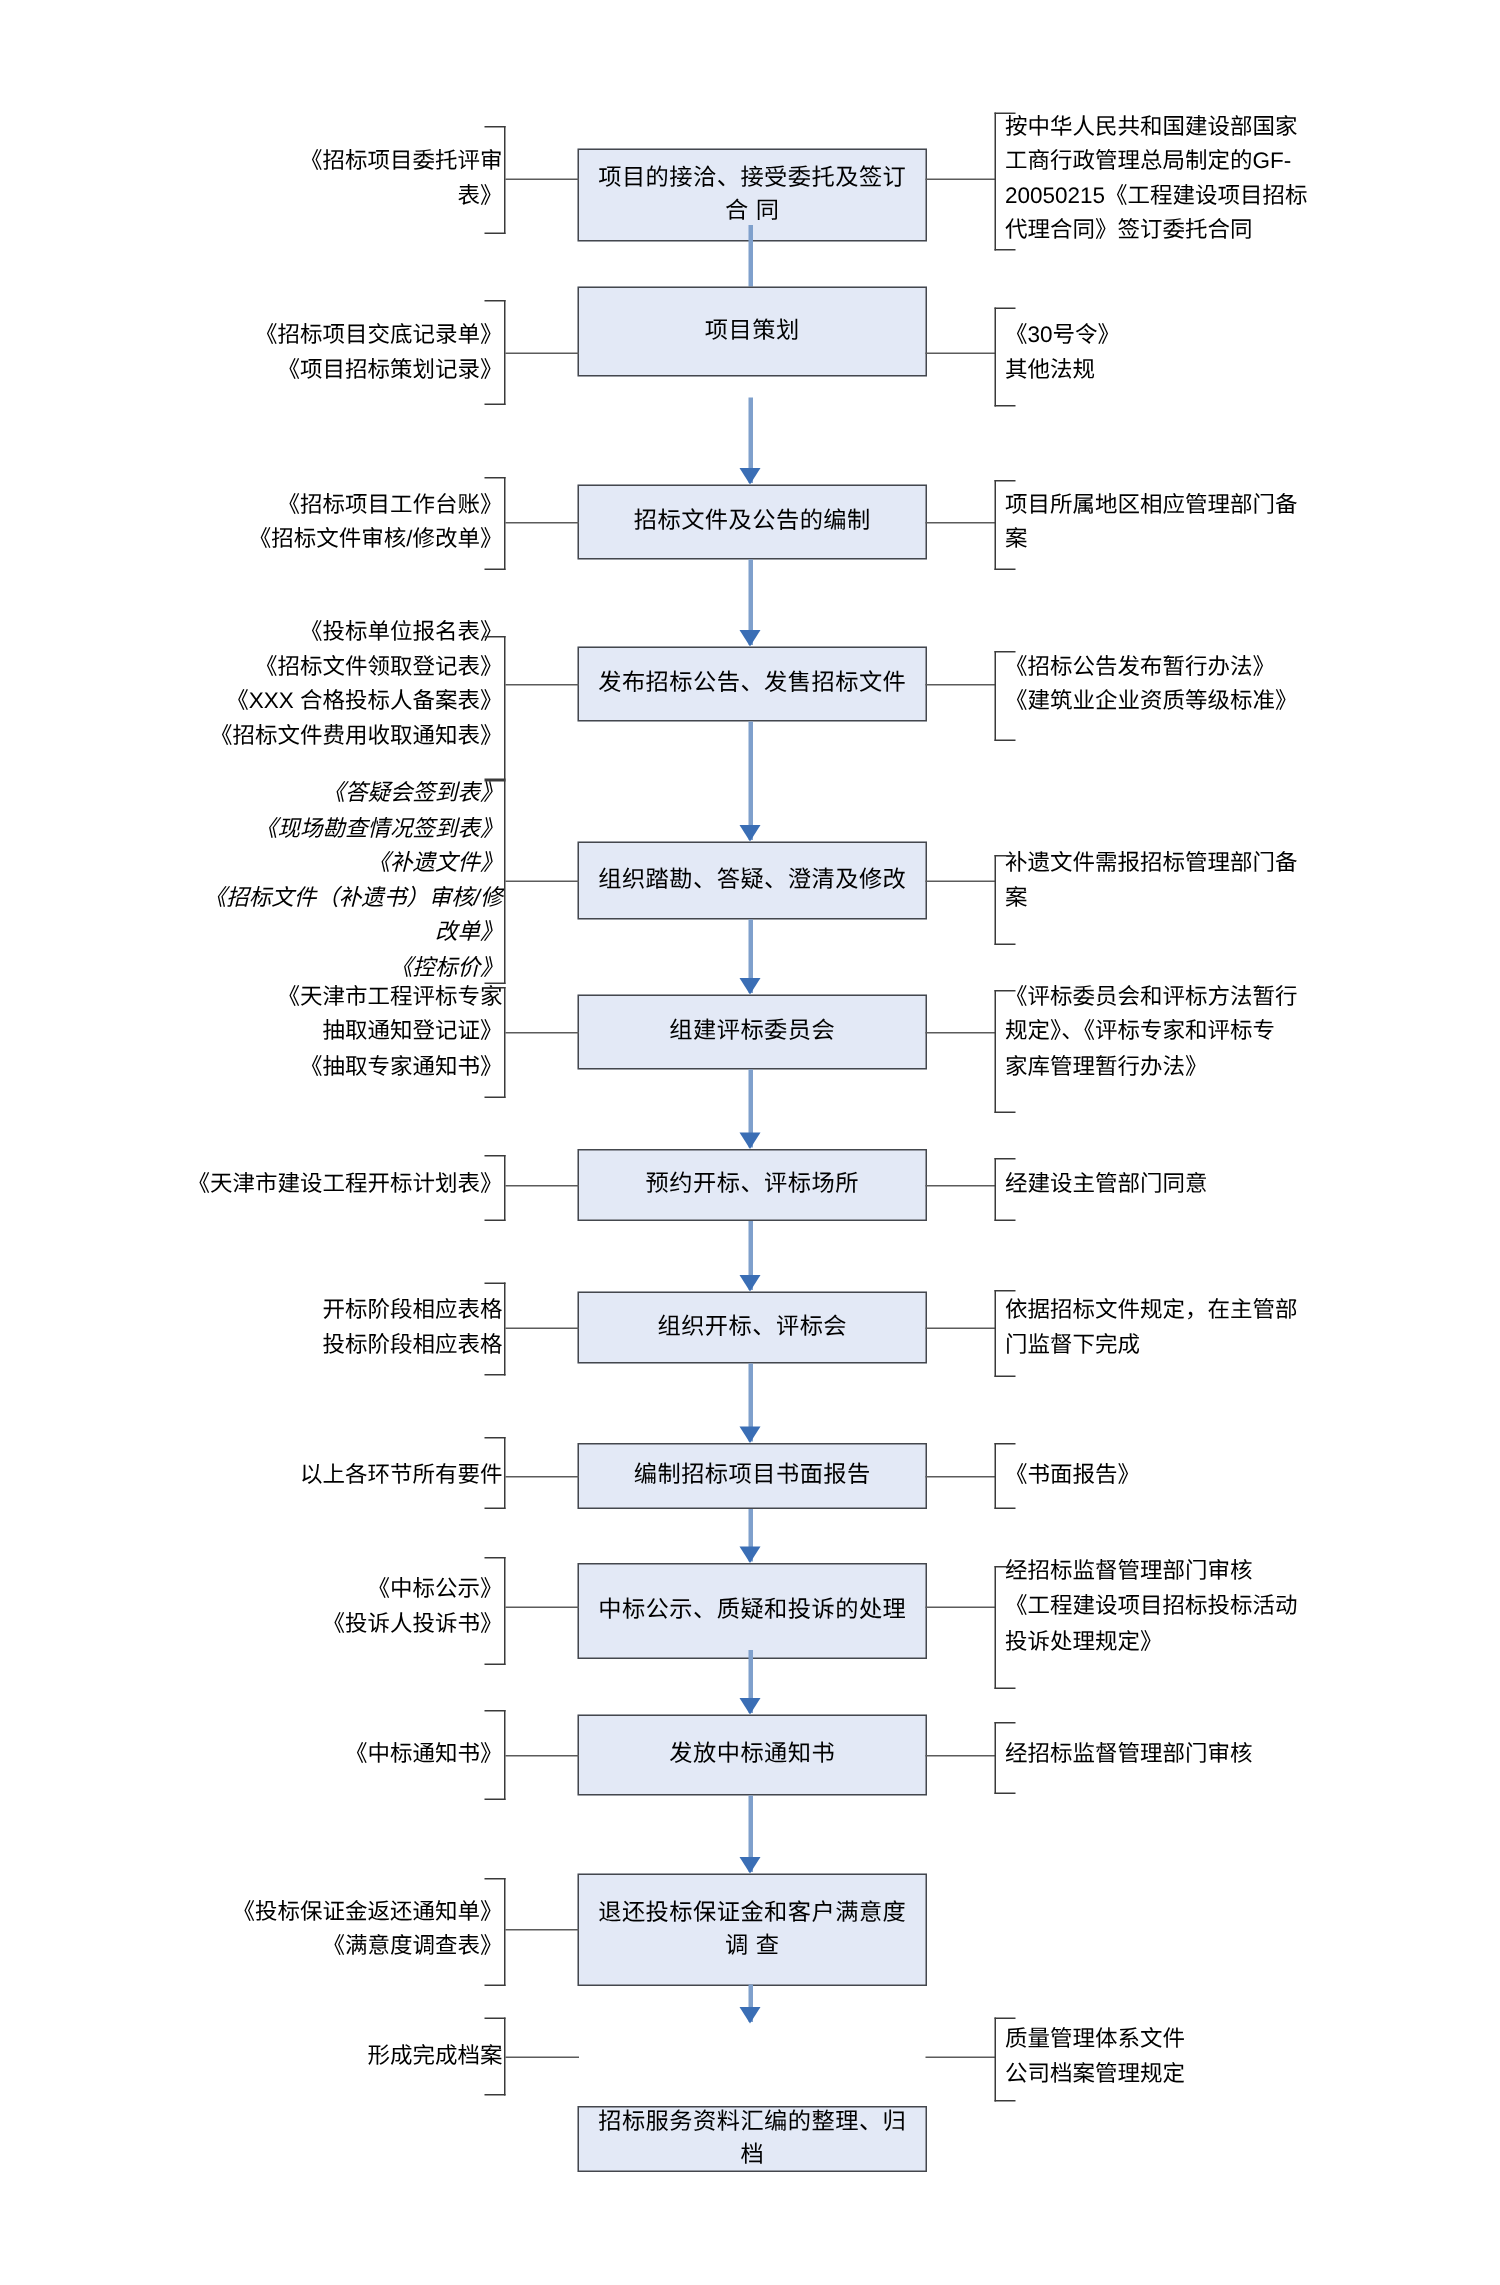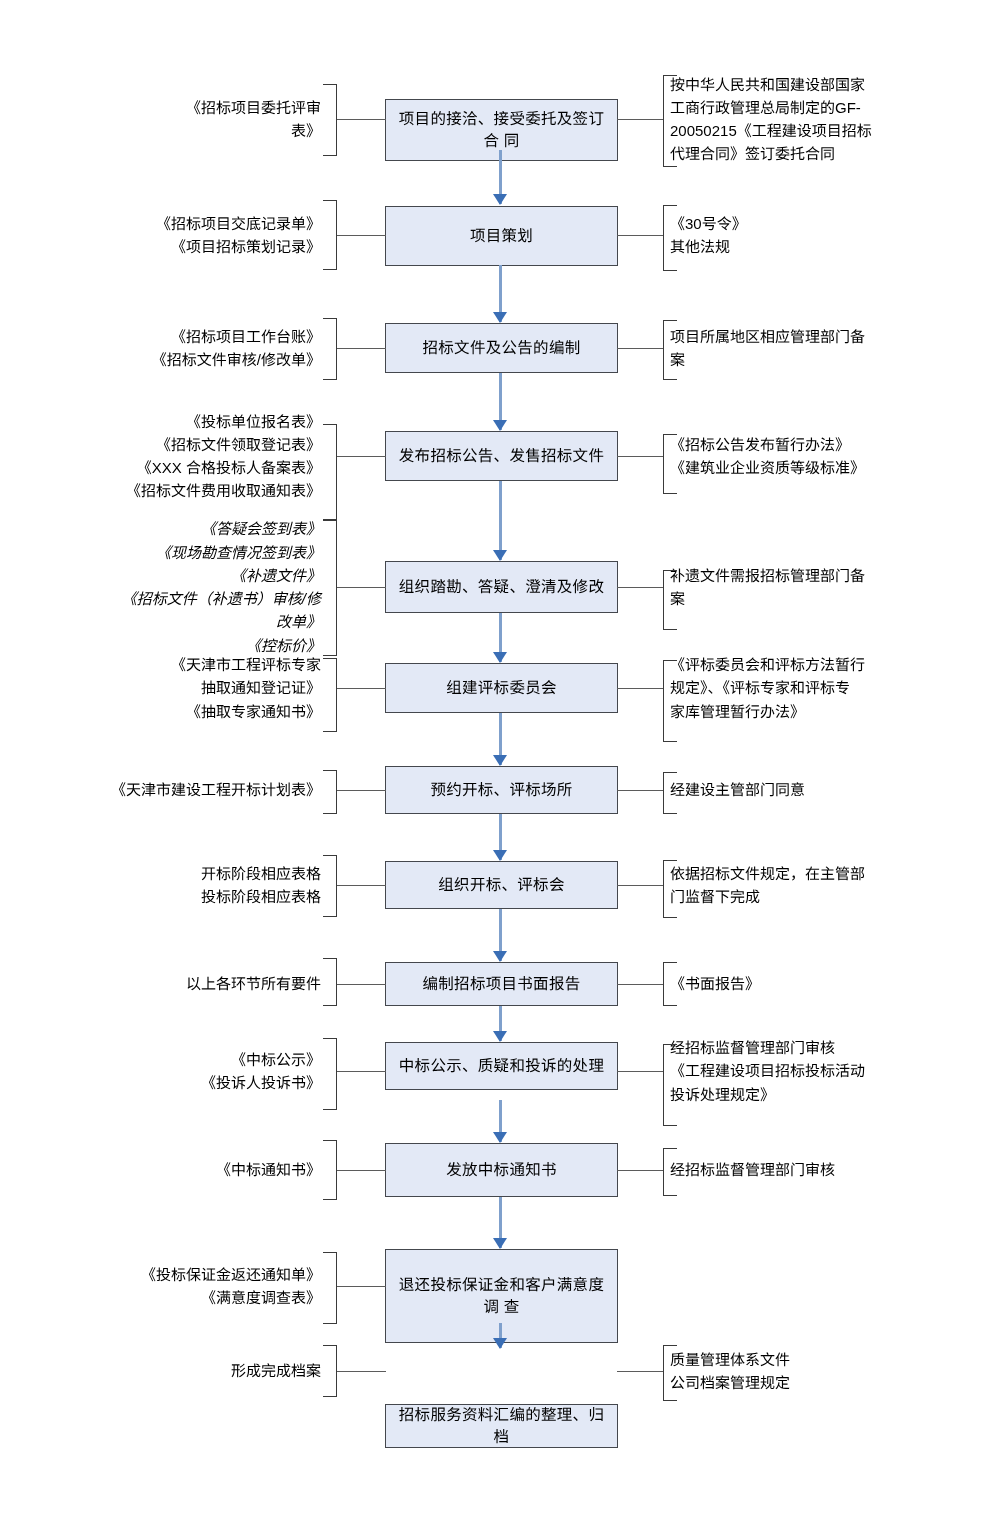--- a/index.html
+++ b/index.html
@@ -42,21 +42,21 @@
     right:663px;           
     display:flex;
     align-items:center;
     justify-content:flex-end;
   }
   .left-text{
     text-align:right;
     font-size:15px;
     line-height:1.55;
     white-space:pre-line;
-    padding-right:16px;
+    padding-right:2px;
   }
   
   .br-left{
     position:absolute;
     box-sizing:border-box;
     border-right:1.6px solid #3a3a3a;
     border-top:1.6px solid #3a3a3a;
     border-bottom:1.6px solid #3a3a3a;
     width:14px;
     right:0;
@@ -133,21 +133,21 @@
     </div>
     <div class="conn conn-r" style="top: 119px;"></div>
     <div class="right-wrap" style="top: 49px; height: 140px;">
       <div class="br-right" style="top: 26px; height: 92px;"></div>
       <div class="right-text">按中华人民共和国建设部国家
 工商行政管理总局制定的GF-
 20050215《工程建设项目招标
 代理合同》签订委托合同</div>
     </div>
     <div class="arrow" style="top: 150px; height: 54px;"></div>
-    <div class="node" style="top: 206px; height: 60px;">项目策划</div>
+    <div class="node" style="top: 191px; height: 60px;">项目策划</div>
     <div class="conn conn-l" style="top: 235px;"></div>
     <div class="left-wrap" style="top: 165px; height: 140px;">
       <div class="left-text">《招标项目交底记录单》
 《项目招标策划记录》</div>
       <div class="br-left" style="top: 35px; height: 70px;"></div>
     </div>
     <div class="conn conn-r" style="top: 235px;"></div>
     <div class="right-wrap" style="top: 165px; height: 140px;">
       <div class="br-right" style="top: 40px; height: 66px;"></div>
       <div class="right-text">《30号令》
@@ -249,21 +249,21 @@
     <div class="left-wrap" style="top: 914px; height: 140px;">
       <div class="left-text">以上各环节所有要件</div>
       <div class="br-left" style="top: 44px; height: 48px;"></div>
     </div>
     <div class="conn conn-r" style="top: 984px;"></div>
     <div class="right-wrap" style="top: 914px; height: 140px;">
       <div class="br-right" style="top: 48px; height: 44px;"></div>
       <div class="right-text">《书面报告》</div>
     </div>
     <div class="arrow" style="top: 1006px; height: 35px;"></div>
-    <div class="node" style="top: 1042px; height: 48px;">中标公示、质疑和投诉的处理</div>
+    <div class="node" style="top: 1042px; height: 64px;">中标公示、质疑和投诉的处理</div>
     <div class="conn conn-l" style="top: 1071px;"></div>
     <div class="left-wrap" style="top: 1001px; height: 140px; justify-content: flex-end;">
       <div class="left-text">《中标公示》
 《投诉人投诉书》</div>
       <div class="br-left" style="top: 37px; height: 72px;"></div>
     </div>
     <div class="conn conn-r" style="top: 1071px;"></div>
     <div class="right-wrap" style="top: 1001px; height: 140px;">
       <div class="br-right" style="top: 43px; height: 82px;"></div>
       <div class="right-text">经招标监督管理部门审核
@@ -276,21 +276,21 @@
     <div class="left-wrap" style="top: 1100px; height: 140px;">
       <div class="left-text">《中标通知书》</div>
       <div class="br-left" style="top: 40px; height: 60px;"></div>
     </div>
     <div class="conn conn-r" style="top: 1170px;"></div>
     <div class="right-wrap" style="top: 1100px; height: 140px;">
       <div class="br-right" style="top: 48px; height: 48px;"></div>
       <div class="right-text">经招标监督管理部门审核</div>
     </div>
     <div class="arrow" style="top: 1197px; height: 51px;"></div>
-    <div class="node" style="top: 1249px; height: 94px;">退还投标保证金和客户满意度调
+    <div class="node" style="top: 1249px; height: 75px;">退还投标保证金和客户满意度调
 查</div>
     <div class="conn conn-l" style="top: 1286px;"></div>
     <div class="left-wrap" style="top: 1216px; height: 140px;">
       <div class="left-text">《投标保证金返还通知单》
 《满意度调查表》</div>
       <div class="br-left" style="top: 36px; height: 72px;"></div>
     </div>
     <div class="arrow" style="top: 1323px; height: 25px;"></div>
     <div class="node" style="top: 1404px; height: 44px;">招标服务资料汇编的整理、归档</div>
     <div class="conn conn-l" style="top: 1371px;"></div>

